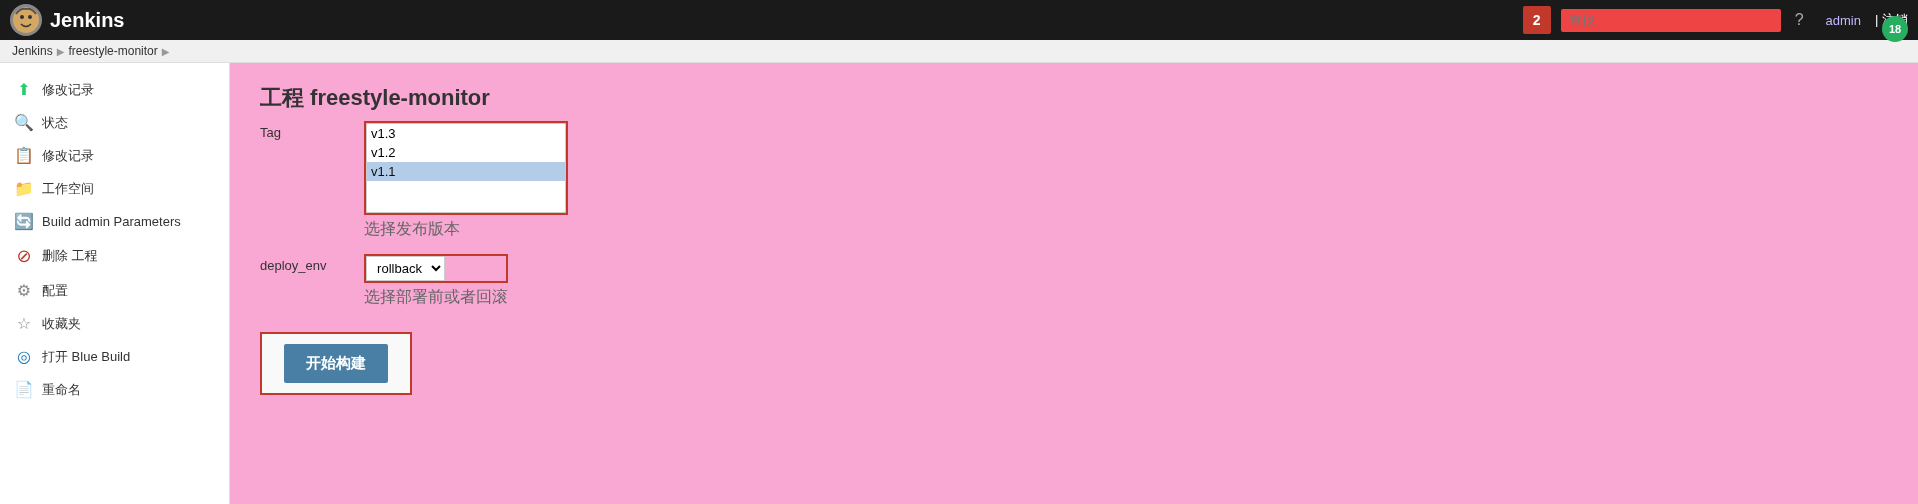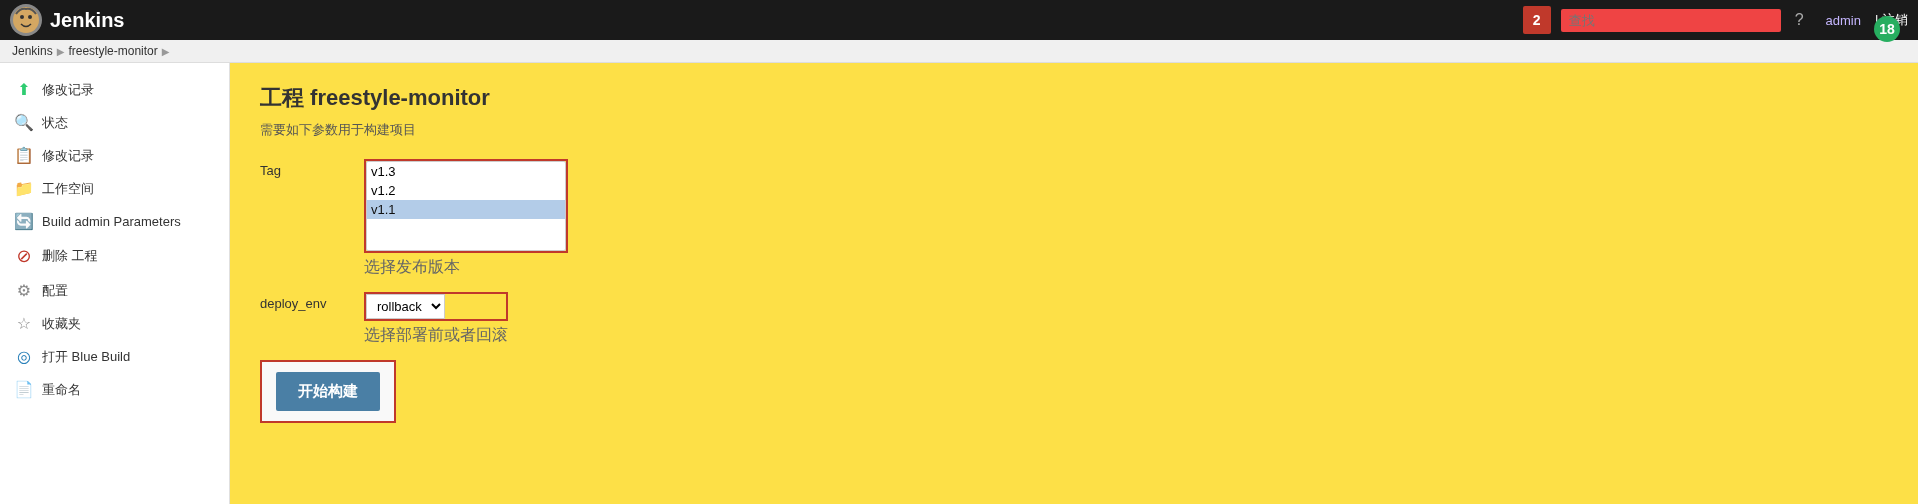--- a/index.html
+++ b/index.html
@@ -69,30 +69,30 @@
       cursor: pointer;
     }
     .header-logout {
       color: #fff;
       font-size: 13px;
       cursor: pointer;
     }
     .header-notif {
       background: #27ae60;
       color: #fff;
-      font-size: 14px;
+      font-size: 11px;
       font-weight: bold;
       width: 26px;
       height: 26px;
       border-radius: 50%;
       display: flex;
       align-items: center;
       justify-content: center;
       position: absolute;
-      right: 8px;
+      right: 0;
       top: 7px;
       text-align: center;
     }
     .header-right {
       display: flex;
       align-items: center;
       gap: 6px;
       position: relative;
     }
 
@@ -153,21 +153,21 @@
     .icon-delete { color: #c0392b; }
     .icon-gear { color: #888; }
     .icon-star { color: #888; }
     .icon-ocean { color: #2980b9; }
     .icon-rename { color: #888; }
 
     
     .main {
       flex: 1;
       padding: 20px 30px;
-      background: #fde047;
+      background: #f9a8d4;
     }
     .page-title {
       font-size: 22px;
       font-weight: bold;
       color: #333;
       margin-bottom: 8px;
     }
     .page-subtitle {
       font-size: 13px;
       color: #555;
@@ -222,28 +222,30 @@
     .deploy-select-wrapper {
       border: 2px solid #c0392b;
       display: inline-block;
     }
     .deploy-select {
       font-size: 13px;
       border: 1px solid #ccc;
       padding: 3px 6px;
       background: #fff;
       cursor: pointer;
+      text-align: center;
     }
 
     
     .build-section {
       border: 2px solid #c0392b;
       display: inline-block;
-      padding: 10px 14px;
+      padding: 10px 22px;
       background: #f9f9f9;
+      margin-top: 10px;
     }
     .build-btn {
       background: #4a7fa5;
       color: #fff;
       border: none;
       padding: 10px 22px;
       font-size: 15px;
       font-weight: bold;
       cursor: pointer;
       border-radius: 2px;
@@ -323,21 +325,20 @@
       <span>打开 Blue Build</span>
     </a>
     <a class="sidebar-item" href="#">
       <span class="sidebar-icon icon-rename">📄</span>
       <span>重命名</span>
     </a>
   </nav>
 
   <main class="main">
     <h1 class="page-title">工程 freestyle-monitor</h1>
-    <p class="page-subtitle">需要如下参数用于构建项目</p>
 
     
     <div class="form-row">
       <div class="form-label">Tag</div>
       <div class="form-control-wrapper">
         <div class="listbox-container">
           <select class="tag-listbox" size="4">
             <option>v1.3</option>
             <option>v1.2</option>
             <option selected="" style="background:#b3cce8;">v1.1</option>

